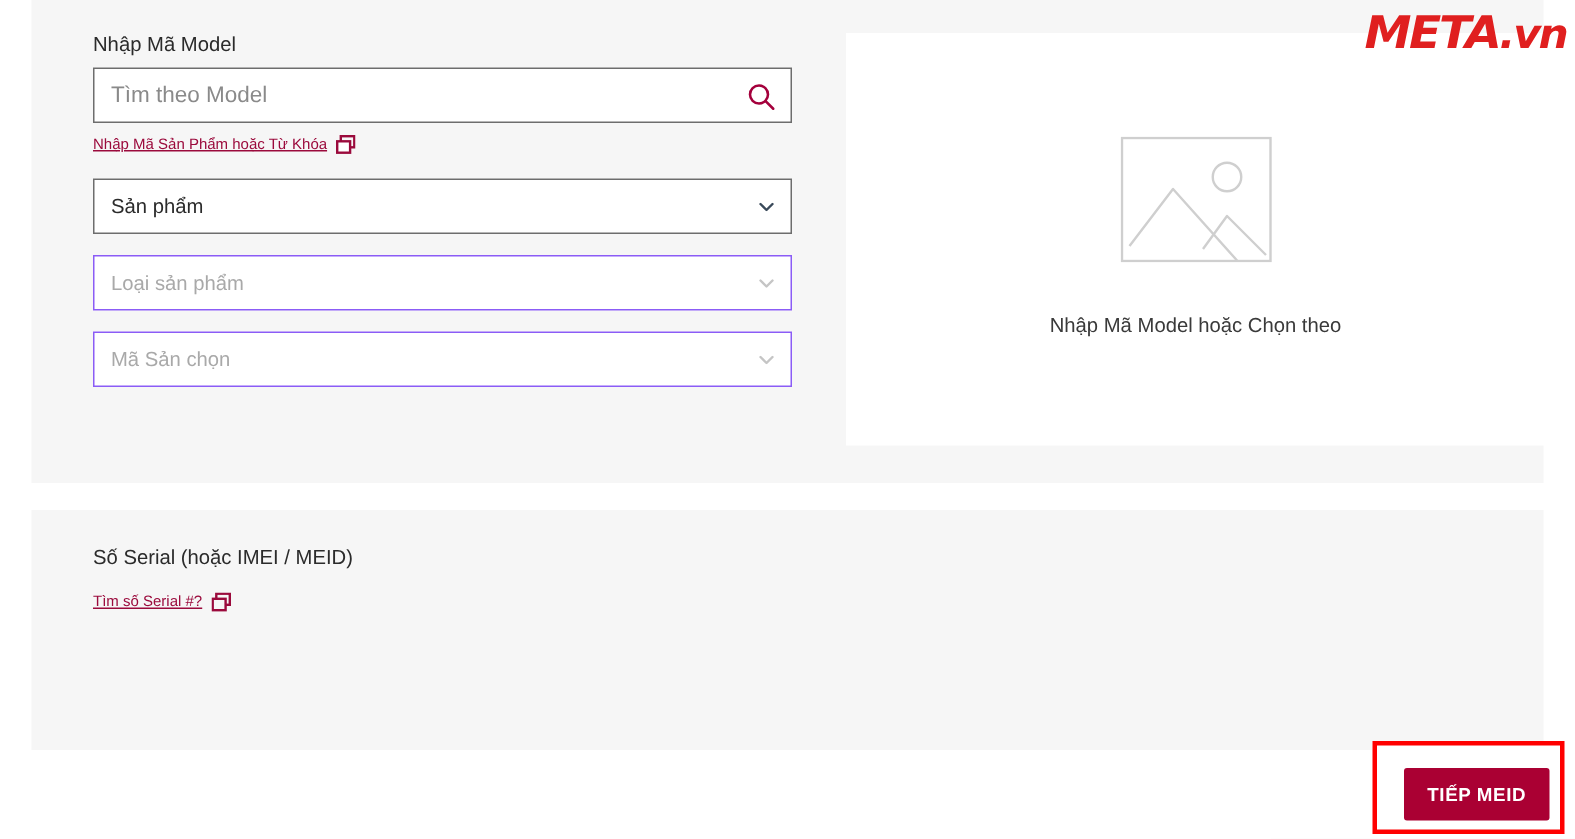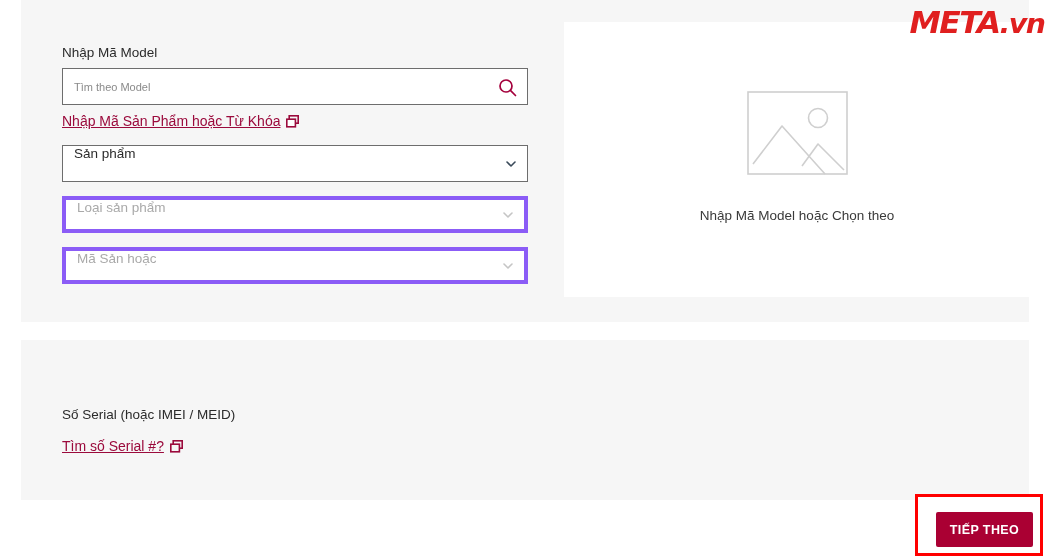--- a/index.html
+++ b/index.html
@@ -49,71 +49,70 @@
     left: 21px; top: 340px;
     width: 1008px; height: 160px;
   }
 
   
   .field-label {
     font-size: 13.5px;
     color: #2b2b2b;
     margin-bottom: 7px;
     line-height: 1.2;
-    margin-top: 23px;
   }
   .req-star { color: #b3003c; font-size: 14px; }
 
   .input-wrap { position: relative; }
   .txt-input {
     width: 100%;
     height: 37px;
     border: 1px solid #6d6d6d;
     background: #ffffff;
     font-family: "Liberation Sans", sans-serif;
-    font-size: 11px;
+    font-size: 15px;
     color: #333;
     padding: 0 40px 0 11px;
     border-radius: 0;
     outline: none;
   }
   .txt-input::placeholder { color: #8a8a8a; }
 
   .select-box {
     position: relative;
     width: 100%;
     height: 37px;
     background: #ffffff;
     border: 1px solid #6d6d6d;
     display: flex;
-    align-items: flex-start;
+    align-items: center;
     padding: 0 34px 0 11px;
     font-size: 13.5px;
     color: #2b2b2b;
     cursor: pointer;
   }
   .select-box.disabled {
-    border: 4px solid #8b5cf6;
+    border: 1px solid #8b5cf6;
     color: #a9a9a9;
     cursor: default;
   }
   .chev {
     position: absolute;
     right: 11px; top: 50%;
     margin-top: -3px;
     width: 10px; height: 6px;
   }
   .chev svg { display: block; }
 
   .helper-link {
     display: inline-flex;
     align-items: center;
     gap: 6px;
     margin-top: 8px;
-    font-size: 14px;
+    font-size: 10px;
     color: #9b0a3c;
     text-decoration: underline;
     cursor: pointer;
   }
   .popup-ico { display: inline-block; width: 13px; height: 13px; }
 
   
   #left-top {
     position: absolute;
     left: 41px; top: 22px;
@@ -142,21 +141,21 @@
   .ph-img { margin-bottom: 26px; }
   .ph-text {
     font-size: 13.5px;
     color: #3a3a3a;
     line-height: 1.65;
   }
 
   
   #left-bottom {
     position: absolute;
-    left: 41px; top: 44px;
+    left: 41px; top: 24px;
     width: 480px;
   }
   #right-bottom {
     position: absolute;
     left: 543px; top: 28px;
     width: 466px;
   }
   .cal-ico {
     position: absolute;
     right: 10px; top: 50%;
@@ -238,21 +237,21 @@
         <div class="select-box disabled" style="margin-top:14px;">
           <span>Loại sản phẩm</span>
           <span class="chev">
             <svg width="10" height="6" viewBox="0 0 10 6">
               <polyline points="1,1 5,5 9,1" fill="none" stroke="#c5c5c5" stroke-width="1.6" stroke-linecap="round" stroke-linejoin="round"></polyline>
             </svg>
           </span>
         </div>
 
         <div class="select-box disabled" style="margin-top:14px;">
-          <span>Mã Sản hoặc</span>
+          <span>Mã Sản chọn</span>
           <span class="chev">
             <svg width="10" height="6" viewBox="0 0 10 6">
               <polyline points="1,1 5,5 9,1" fill="none" stroke="#c5c5c5" stroke-width="1.6" stroke-linecap="round" stroke-linejoin="round"></polyline>
             </svg>
           </span>
         </div>
       </div>
     </div>
 
     <div id="preview-panel">
@@ -283,15 +282,15 @@
           </svg>
         </span>
       </div>
     </div>
 
     <div id="right-bottom">
     </div>
   </div>
 
   <div id="annot-box"></div>
-  <button id="next-btn">TIẾP THEO</button>
+  <button id="next-btn">TIẾP MEID</button>
 
 </div>
 
 </body></html>

